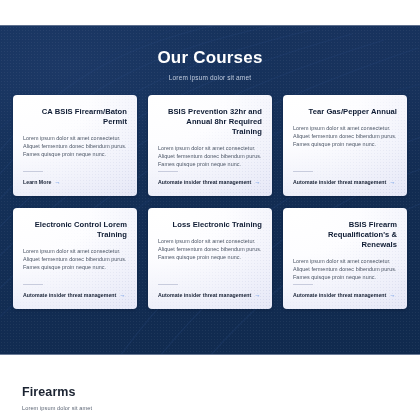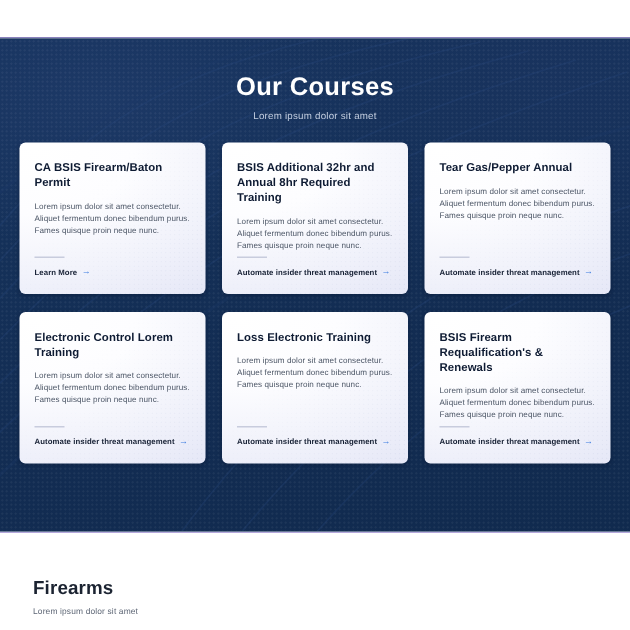--- a/index.html
+++ b/index.html
@@ -12,21 +12,21 @@
     overflow: hidden;
     background: #ffffff;
     font-family: "Liberation Sans", sans-serif;
     -webkit-font-smoothing: antialiased;
   }
 
   #page {
     position: relative;
     width: 420px;
     height: 420px;
-    background: #6d28d9;
+    background: #fde047;
   }
 
   
   .top-strip {
     position: absolute;
     top: 0; left: 0;
     width: 420px;
     height: 25px;
     background: #ffffff;
   }
@@ -139,20 +139,21 @@
     height: 100%;
   }
 
   .card-title {
     margin: 0 0 7px 0;
     font-size: 7.6px;
     line-height: 10px;
     font-weight: bold;
     color: #0e1b33;
     letter-spacing: 0.05px;
+    text-align: right;
   }
   .card-body {
     margin: 0;
     font-size: 5.4px;
     line-height: 8px;
     color: #4b5565;
     letter-spacing: 0.05px;
   }
   .card-divider {
     margin-top: auto;
@@ -253,21 +254,21 @@
           <div class="card-content">
             <h2 class="card-title">CA BSIS Firearm/Baton Permit</h2>
             <p class="card-body">Lorem ipsum dolor sit amet consectetur. Aliquet fermentum donec bibendum purus. Fames quisque proin neque nunc.</p>
             <div class="card-divider"></div>
             <a class="card-link"><span>Learn More</span><span class="arrow">→</span></a>
           </div>
         </article>
 
         <article class="course-card">
           <div class="card-content">
-            <h2 class="card-title">BSIS Additional 32hr and Annual 8hr Required Training</h2>
+            <h2 class="card-title">BSIS Prevention 32hr and Annual 8hr Required Training</h2>
             <p class="card-body">Lorem ipsum dolor sit amet consectetur. Aliquet fermentum donec bibendum purus. Fames quisque proin neque nunc.</p>
             <div class="card-divider"></div>
             <a class="card-link"><span>Automate insider threat management</span><span class="arrow">→</span></a>
           </div>
         </article>
 
         <article class="course-card">
           <div class="card-content">
             <h2 class="card-title">Tear Gas/Pepper Annual</h2>
             <p class="card-body">Lorem ipsum dolor sit amet consectetur. Aliquet fermentum donec bibendum purus. Fames quisque proin neque nunc.</p>

